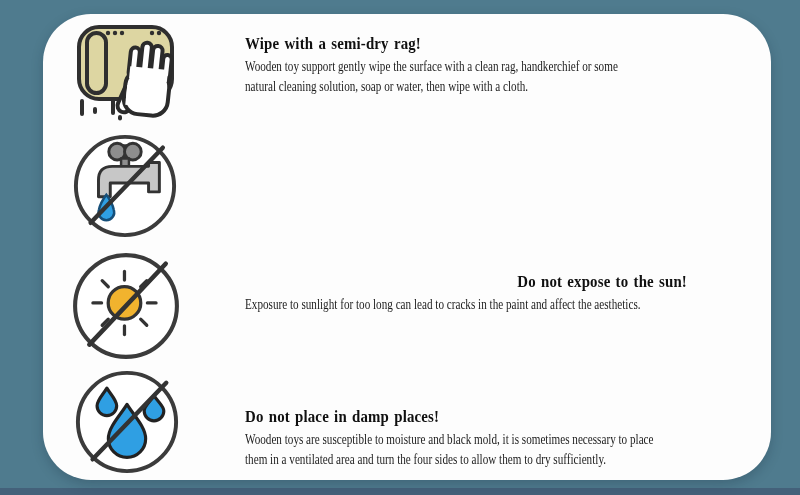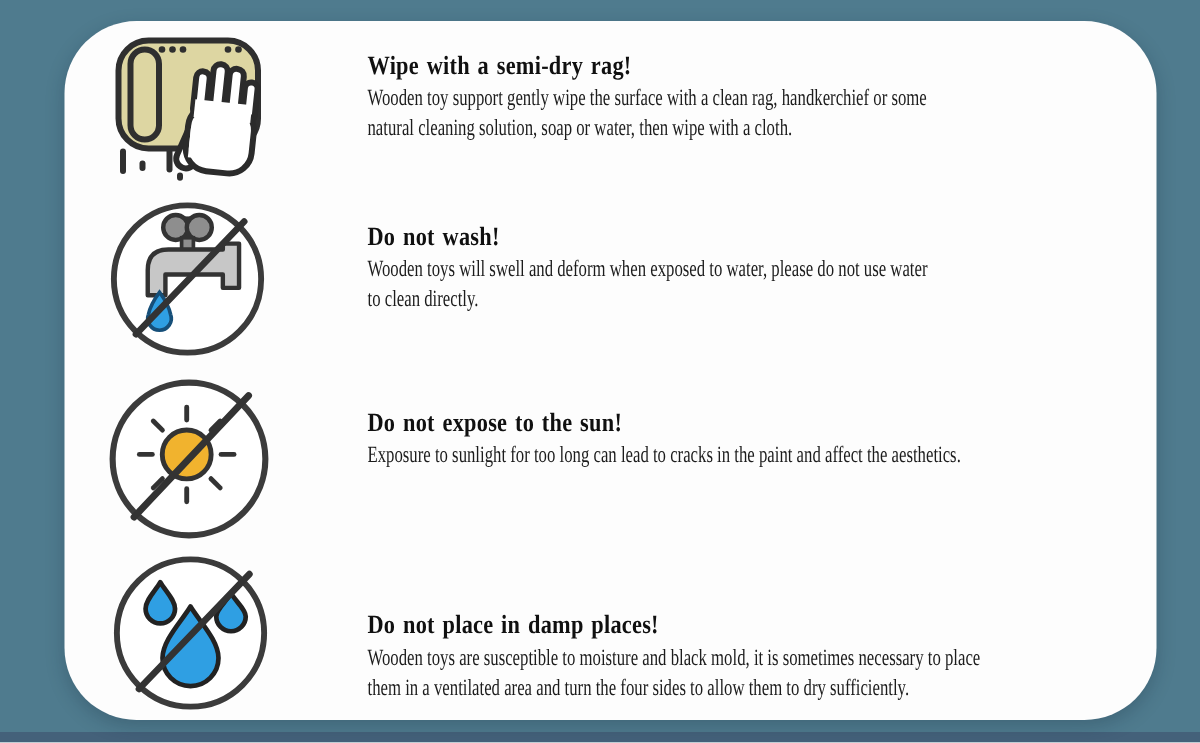--- a/index.html
+++ b/index.html
@@ -94,44 +94,39 @@
         <rect x="48" y="14" width="14" height="13" fill="#8e8e8e" stroke="#333333" stroke-width="3"></rect>
         <circle cx="47" cy="20" r="8.5" fill="#8e8e8e" stroke="#333333" stroke-width="3"></circle>
         <circle cx="63" cy="20" r="8.5" fill="#8e8e8e" stroke="#333333" stroke-width="3"></circle>
         <rect x="51" y="27" width="8" height="9" fill="#8e8e8e" stroke="#333333" stroke-width="2.5"></rect>
       </g>
       <path d="M 28,66 L 28,49 Q 28,35 42,35 L 79,35 L 79,31 L 90,31 L 90,61 L 79,61 L 79,52 L 40,52 L 40,66 Z" fill="#c7c7c7" stroke="#333333" stroke-width="3" stroke-linejoin="round"></path>
       <path d="M 36,64 Q 42,72 43.5,79 A 8,8 0 1 1 28.5,79 Q 30,72 36,64 Z" fill="#2f9fe3" stroke="#164f79" stroke-width="2.5"></path>
       <line x1="20" y1="92.5" x2="93.5" y2="16" stroke="#333333" stroke-width="4.5" stroke-linecap="round"></line>
     </svg>
   </div>
-  <div class="text-block" style="top:147px;">
-    <h3 class="section-title">Do not wash!</h3>
-    <p class="body-line">Wooden toys will swell and deform when exposed to water, please do not use water</p>
-    <p class="body-line">to clean directly.</p>
-  </div>
 
   <div class="icon-wrap" style="left:70px;top:250px;width:112px;height:112px;">
     <svg viewBox="0 0 110 110" xmlns="http://www.w3.org/2000/svg">
       <circle cx="55" cy="55" r="50" fill="#ffffff" stroke="#3b3b3b" stroke-width="4"></circle>
       <circle cx="53.5" cy="52" r="16" fill="#f1b32e" stroke="#333333" stroke-width="3.2"></circle>
       <g stroke="#333333" stroke-width="3.2" stroke-linecap="round">
         <line x1="53.5" y1="29.5" x2="53.5" y2="21"></line>
         <line x1="69.4" y1="36.1" x2="75.4" y2="30.1"></line>
         <line x1="76" y1="52" x2="84.5" y2="52"></line>
         <line x1="69.4" y1="67.9" x2="75.4" y2="73.9"></line>
         <line x1="53.5" y1="74.5" x2="53.5" y2="83"></line>
         <line x1="37.6" y1="67.9" x2="31.6" y2="73.9"></line>
         <line x1="31" y1="52" x2="22.5" y2="52"></line>
         <line x1="37.6" y1="36.1" x2="31.6" y2="30.1"></line>
       </g>
       <line x1="19" y1="93" x2="94" y2="13.5" stroke="#333333" stroke-width="4.5" stroke-linecap="round"></line>
     </svg>
   </div>
-  <div class="text-block" style="top:271px;">
+  <div class="text-block" style="top:271px;text-align:right;">
     <h3 class="section-title">Do not expose to the sun!</h3>
     <p class="body-line">Exposure to sunlight for too long can lead to cracks in the paint and affect the aesthetics.</p>
   </div>
 
   <div class="icon-wrap" style="left:73px;top:368px;width:108px;height:108px;">
     <svg viewBox="0 0 110 110" xmlns="http://www.w3.org/2000/svg">
       <circle cx="55" cy="55" r="50" fill="#ffffff" stroke="#3b3b3b" stroke-width="4"></circle>
       <g fill="#2f9fe3" stroke="#222222" stroke-width="3.2" stroke-linejoin="round">
         <path d="M 34.5,20.5 C 38,26.5 44.5,32.5 44.5,38.5 A 10,10 0 1 1 24.5,38.5 C 24.5,32.5 31,26.5 34.5,20.5 Z"></path>
         <path d="M 82.5,28 C 85.5,33.5 92.5,38.8 92.5,43.8 A 10,10 0 1 1 72.5,43.8 C 72.5,38.8 79.5,33.5 82.5,28 Z"></path>

